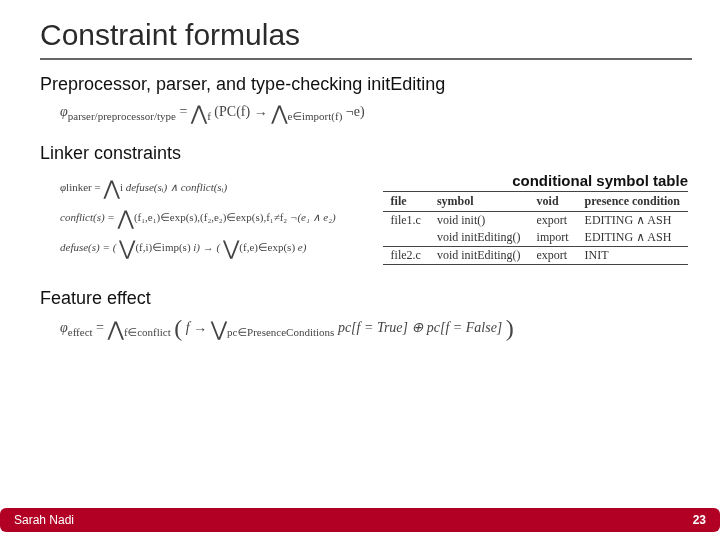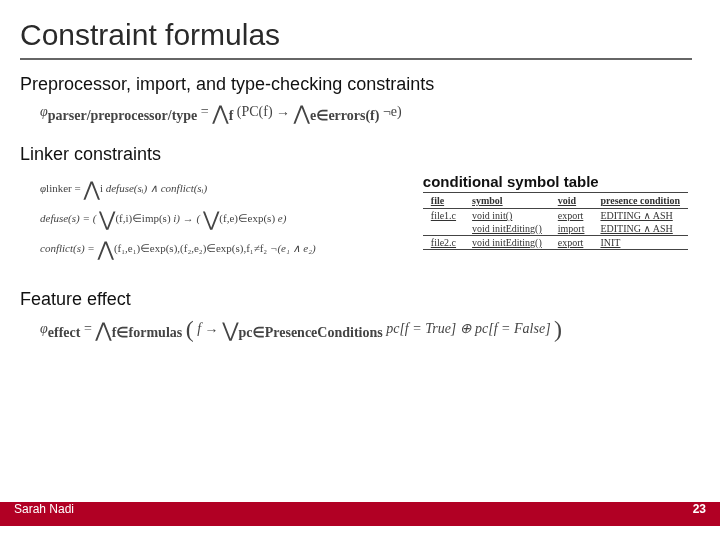--- a/index.html
+++ b/index.html
@@ -7,21 +7,21 @@
     padding: 0;
     width: 720px;
     height: 540px;
     background: #fff;
     font-family: Arial, Helvetica, sans-serif;
     color: #111;
     position: relative;
     overflow: hidden;
   }
   .slide {
-    padding: 18px 28px 0 20px;
+    padding: 18px 28px 0 40px;
     box-sizing: border-box;
     height: 100%;
     position: relative;
   }
   .title {
     font-size: 30px;
     font-weight: 400;
     color: #2a2a2a;
     margin: 0 0 6px 0;
   }
@@ -35,23 +35,22 @@
     margin: 6px 0 8px 0;
   }
   .formula {
     font-family: Georgia, 'Times New Roman', serif;
     font-size: 14px;
     color: #444;
     white-space: nowrap;
     margin-left: 20px;
   }
   .formula .sub {
-    font-size: 14px;
+    font-size: 11px;
     vertical-align: sub;
-    font-weight: bold;
   }
   .bigop {
     font-size: 20px;
     display: inline-block;
     vertical-align: middle;
     line-height: 1;
   }
   .paren {
     font-size: 24px;
     display: inline-block;
@@ -76,29 +75,28 @@
     white-space: nowrap;
   }
   .table-wrap {
     flex: 0 0 auto;
     margin-left: auto;
     margin-right: 4px;
   }
   .table-caption {
     font-size: 15px;
     font-weight: 700;
-    text-align: left;
+    text-align: right;
     margin-bottom: 2px;
   }
   table.sym {
     border-collapse: collapse;
     font-family: Georgia, 'Times New Roman', serif;
-    font-size: 10px;
+    font-size: 12px;
     color: #333;
-    text-decoration: underline;
   }
   table.sym th {
     text-align: left;
     font-weight: 700;
     padding: 2px 8px;
     border-top: 1px solid #444;
     border-bottom: 1px solid #444;
   }
   table.sym td {
     padding: 1px 8px;
@@ -110,76 +108,77 @@
   table.sym tr.sep td {
     border-bottom: 1px solid #444;
   }
   .spacer {
     height: 14px;
   }
   .footer {
     position: absolute;
     left: 0;
     right: 0;
-    bottom: 14px;
+    bottom: 8px;
     height: 24px;
     background: #b10024;
     color: #fff;
     font-size: 12px;
     display: flex;
-    align-items: flex-start;
+    align-items: center;
     justify-content: space-between;
     padding: 0 14px;
+    border-radius: 6px;
   }
   .footer .pg {
     font-weight: 700;
   }
 </style>
 </head>
 <body>
 
 <div class="slide">
 
   <h1 class="title">Constraint formulas</h1>
   <hr class="rule">
 
-  <div class="section">Preprocessor, import, and type-checking constraints</div>
+  <div class="section">Preprocessor, parser, and type-checking initEditing</div>
   <div class="formula">
     <i><span>φ</span></i><span class="sub">parser/preprocessor/type</span>
     =
     <span class="bigop">⋀</span><span class="sub">f</span>
     <span>(PC(f) → </span>
-    <span class="bigop">⋀</span><span class="sub">e∈errors(f)</span>
+    <span class="bigop">⋀</span><span class="sub">e∈import(f)</span>
     <span>¬e)</span>
   </div>
 
   <div class="spacer"></div>
 
   <div class="section">Linker constraints</div>
 
   <div class="linker-block">
 
     <div class="linker-formulas">
       <div class="row">
         <i><span>φ</span></i><span class="sub">linker</span>
         =
         <span class="bigop">⋀</span><span class="sub">i</span>
         <i><span> defuse(sᵢ) ∧ conflict(sᵢ)</span></i>
       </div>
       <div class="row">
+        <i><span>conflict(s) = </span></i>
+        <span class="bigop">⋀</span><span class="sub">(f₁,e₁)∈exp(s),(f₂,e₂)∈exp(s),f₁≠f₂</span>
+        <i><span> ¬(e₁ ∧ e₂)</span></i>
+      </div>
+      <div class="row">
         <i><span>defuse(s) = (</span></i>
         <span class="bigop">⋁</span><span class="sub">(f,i)∈imp(s)</span>
         <i><span> i) → (</span></i>
         <span class="bigop">⋁</span><span class="sub">(f,e)∈exp(s)</span>
         <i><span> e)</span></i>
-      </div>
-      <div class="row">
-        <i><span>conflict(s) = </span></i>
-        <span class="bigop">⋀</span><span class="sub">(f₁,e₁)∈exp(s),(f₂,e₂)∈exp(s),f₁≠f₂</span>
-        <i><span> ¬(e₁ ∧ e₂)</span></i>
       </div>
     </div>
 
     <div class="table-wrap">
       <div class="table-caption">conditional symbol table</div>
       <table class="sym">
         <tbody>
             <tr>
           <th>file</th>
           <th>symbol</th>
@@ -209,21 +208,21 @@
     </div>
 
   </div>
 
   <div class="spacer"></div>
 
   <div class="section">Feature effect</div>
   <div class="formula">
     <i><span>φ</span></i><span class="sub">effect</span>
     =
-    <span class="bigop">⋀</span><span class="sub">f∈formulas</span>
+    <span class="bigop">⋀</span><span class="sub">f∈conflict</span>
     <span class="paren">(</span>
     <i><span>f → </span></i>
     <span class="bigop">⋁</span><span class="sub">pc∈PresenceConditions</span>
     <i><span> pc[f = True] ⊕ pc[f = False]</span></i>
     <span class="paren">)</span>
   </div>
 
   <div class="footer">
     <span>Sarah Nadi</span>
     <span class="pg">23</span>

